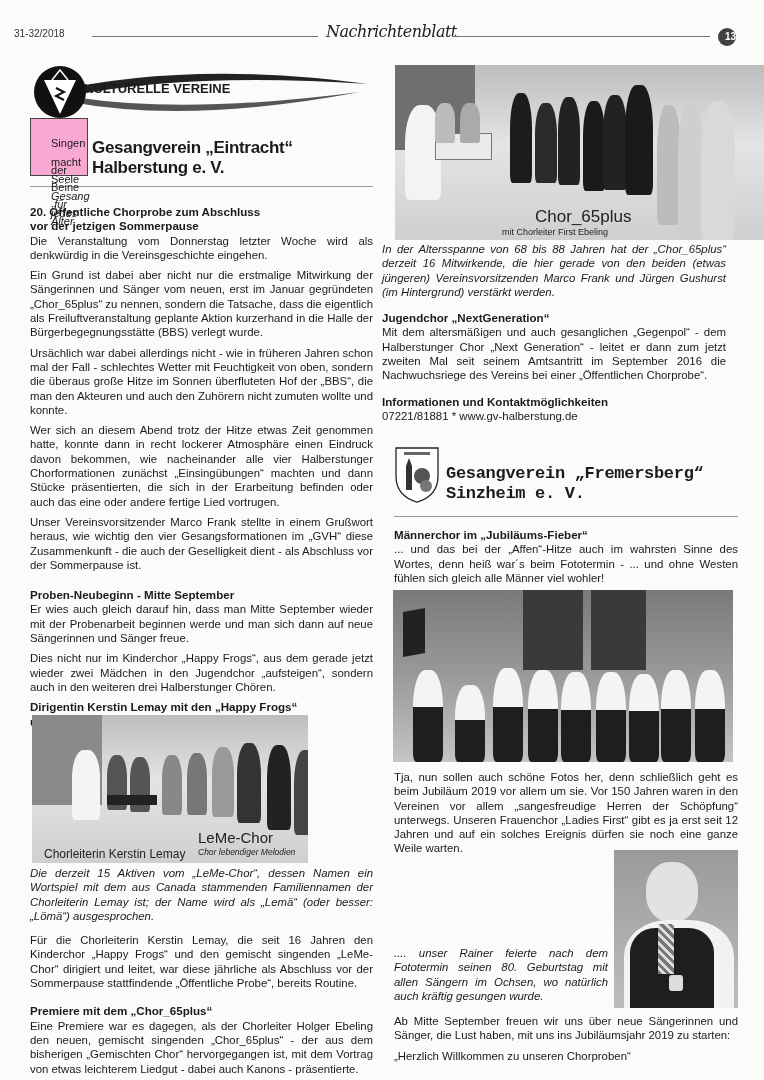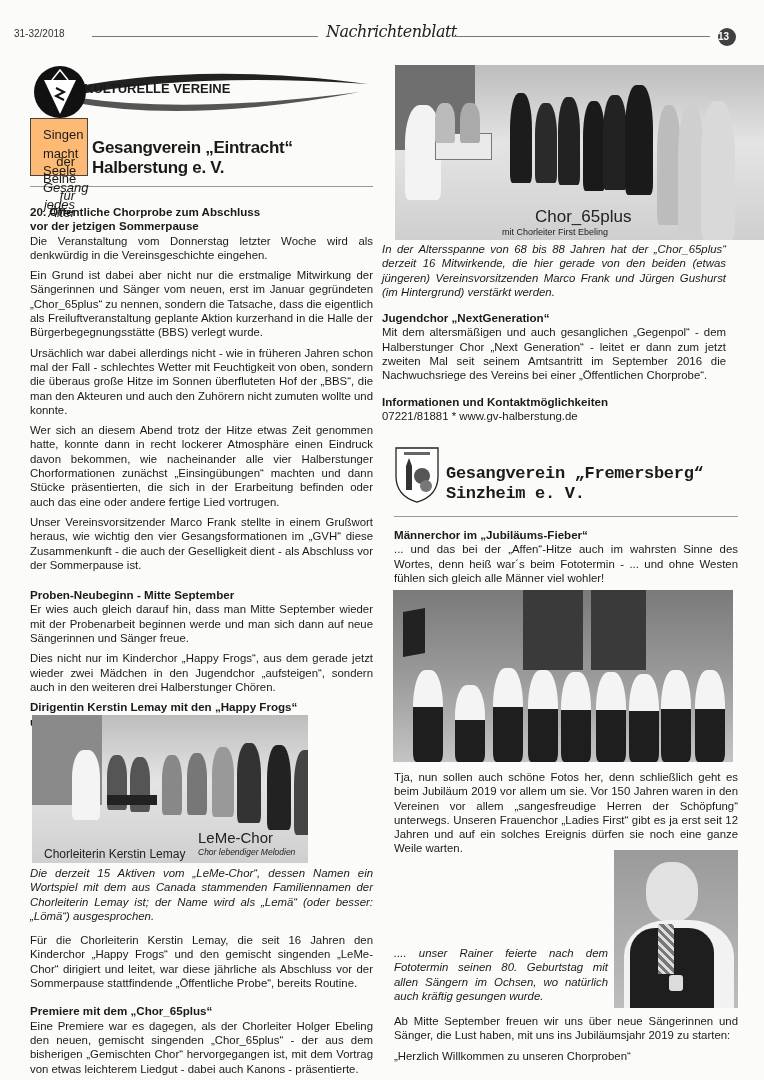--- a/index.html
+++ b/index.html
@@ -1,33 +1,33 @@
 <!DOCTYPE html>
 <html><head>
 <meta charset="utf-8">
 <style>
   html,body{margin:0;padding:0;}
   body{width:764px;height:1080px;background:#fbfbf9;position:relative;overflow:hidden;
        font-family:"Liberation Sans",sans-serif;color:#1a1a1a;}
   .hdr-date{position:absolute;left:14px;top:28px;font-size:10px;color:#333;}
   .hdr-line{position:absolute;top:36px;height:1px;background:#777;}
   .hdr-title{position:absolute;left:326px;top:22px;font-family:"DejaVu Serif",serif;font-style:italic;font-size:16px;color:#222;letter-spacing:-0.5px;}
-  .hdr-page{position:absolute;left:718px;top:28px;width:18px;height:18px;border-radius:50%;background:#404040;color:#fff;font-size:10px;font-weight:bold;text-align:left;line-height:18px;}
+  .hdr-page{position:absolute;left:718px;top:28px;width:18px;height:18px;border-radius:50%;background:#404040;color:#fff;font-size:10px;font-weight:bold;text-align:right;line-height:18px;}
   .col{position:absolute;font-size:11.4px;line-height:14.3px;}
   .col p{margin:0 0 6px 0;text-align:justify;}
   .col h3{margin:0;font-size:11.6px;font-weight:bold;line-height:14.3px;}
   .italic{font-style:italic;}
   .banner{position:absolute;left:30px;top:62px;width:340px;height:60px;}
   .banner-text{position:absolute;left:84px;top:81px;font-size:13px;font-weight:bold;}
   .assoc-title{font-size:17px;font-weight:bold;line-height:20px;letter-spacing:-0.3px;}
   .rule{height:1px;background:#999;}
   .photo{position:absolute;background:linear-gradient(180deg,#bdbdbd 0%,#e4e4e4 45%,#cfcfcf 100%);overflow:hidden;}
   .photo .cap{position:absolute;font-family:"Liberation Sans",sans-serif;color:#222;}
   .figure{position:absolute;border-radius:40% 40% 10% 10%;}
-  .logo-box{position:absolute;border:1px solid #444;background:#fdba74;font-size:13px;line-height:8.5px;text-align:right;padding:12px;box-sizing:border-box;}
+  .logo-box{position:absolute;border:1px solid #444;background:#f9a8d4;font-size:11px;line-height:8.5px;text-align:right;padding:20px;box-sizing:border-box;}
 </style>
 </head>
 <body>
 
 <div class="hdr-date">31-32/2018</div>
 <div class="hdr-line" style="left:92px;width:226px;"></div>
 <div class="hdr-title">Nachrichtenblatt</div>
 <div class="hdr-line" style="left:452px;width:258px;"></div>
 <div class="hdr-page">13</div>
 

